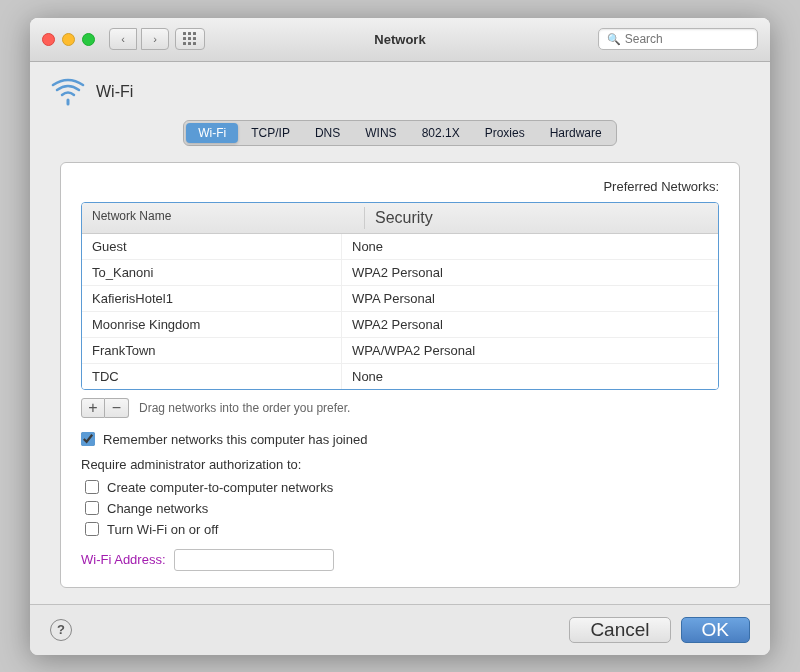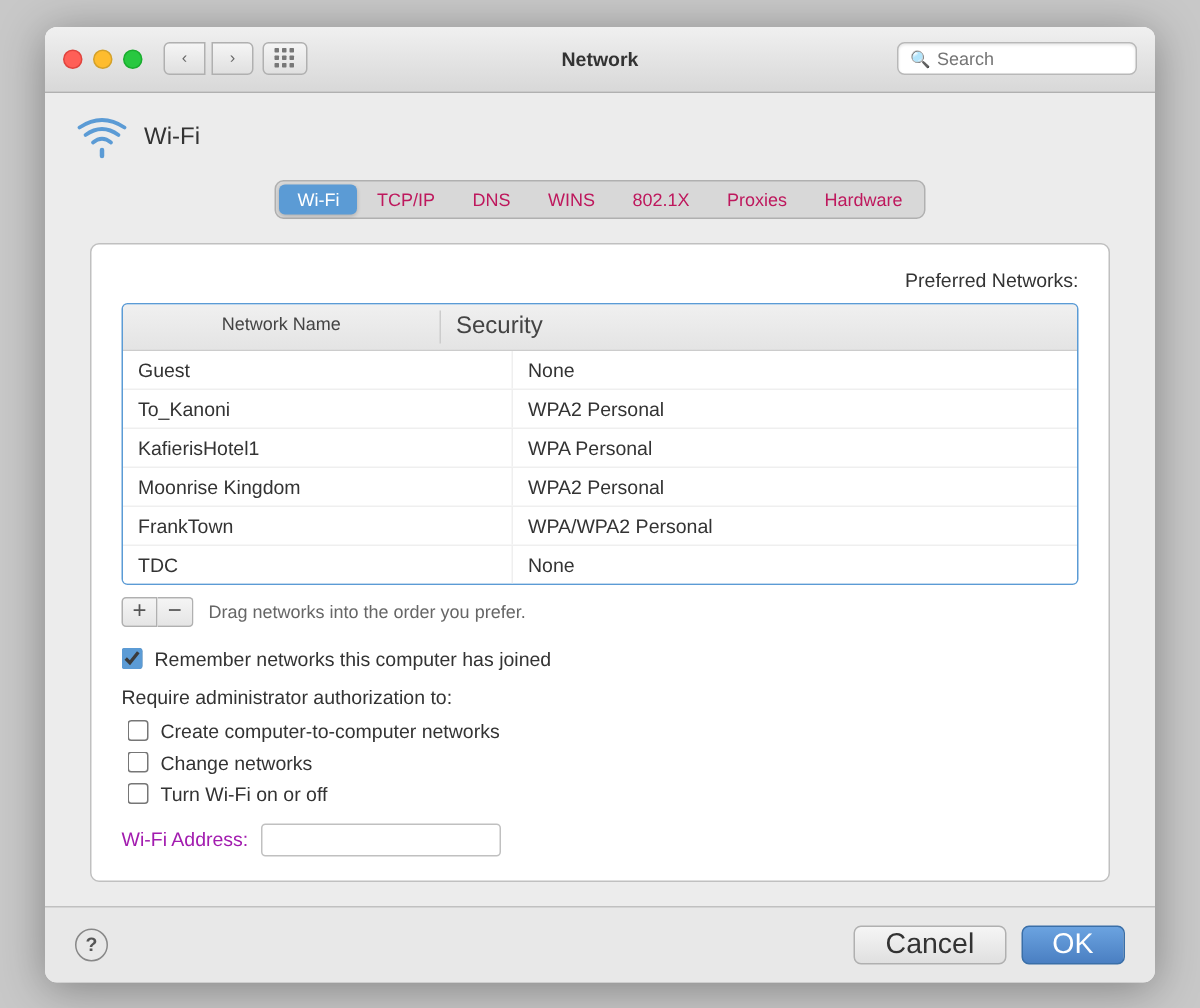--- a/index.html
+++ b/index.html
@@ -172,21 +172,21 @@
       border: 1px solid #b0b0b0;
       border-radius: 6px;
       padding: 2px;
       gap: 1px;
     }
 
     .tab {
       padding: 3px 12px;
       border-radius: 4px;
       font-size: 12px;
-      color: #be185d;
+      color: #0f172a;
       cursor: pointer;
       white-space: nowrap;
     }
 
     .tab.active {
       background: #5b9bd5;
       color: white;
       font-weight: 500;
       box-shadow: 0 1px 3px rgba(0,0,0,0.2);
     }
@@ -217,27 +217,26 @@
     }
 
     .table-header {
       display: flex;
       background: linear-gradient(to bottom, #f0f0f0, #e4e4e4);
       border-bottom: 1px solid #ccc;
       padding: 4px 0;
     }
 
     .col-name {
-      width: 212px;
+      width: 283px;
       padding: 2px 10px;
       font-size: 12px;
       color: #444;
       font-weight: 500;
       border-right: 1px solid #ccc;
-      text-align: center;
     }
 
     .col-security {
       flex: 1;
       padding: 2px 10px;
       font-size: 16px;
       color: #444;
       font-weight: 500;
     }
 

